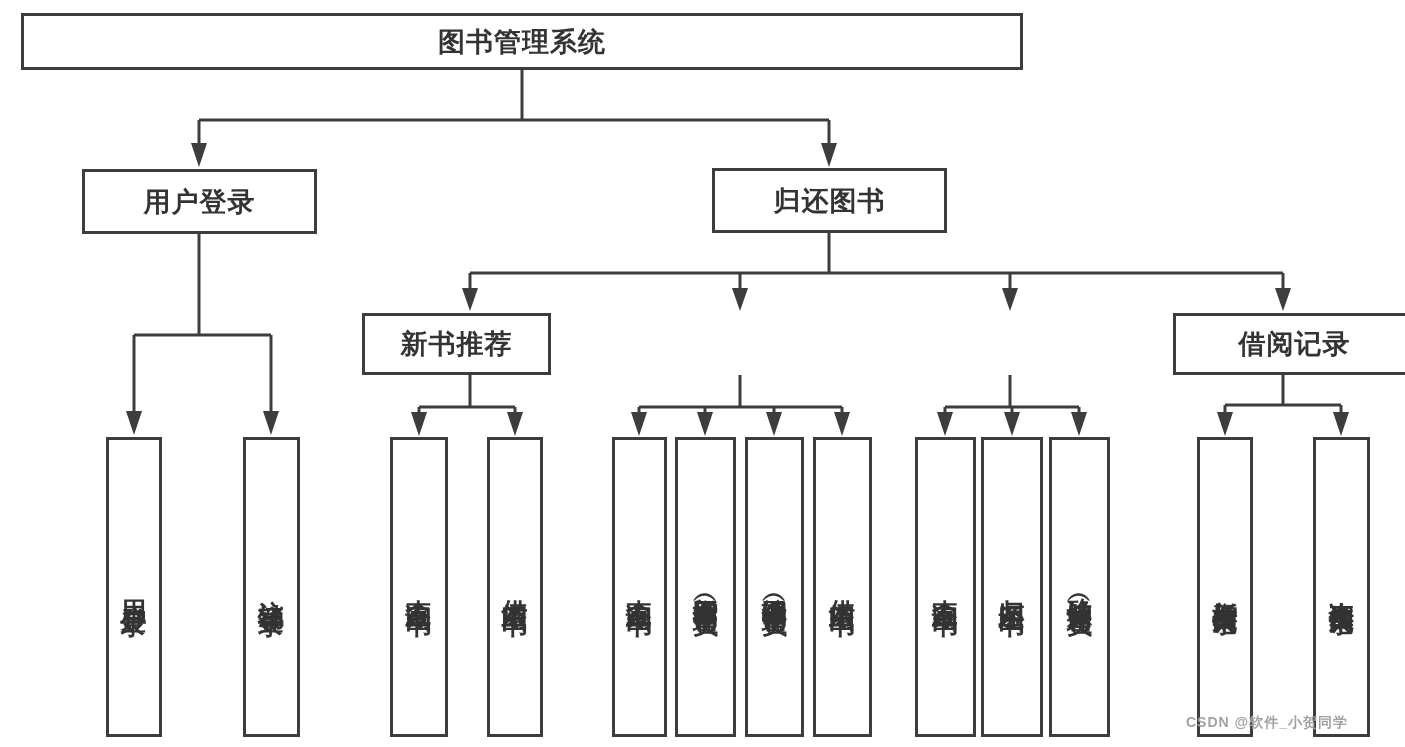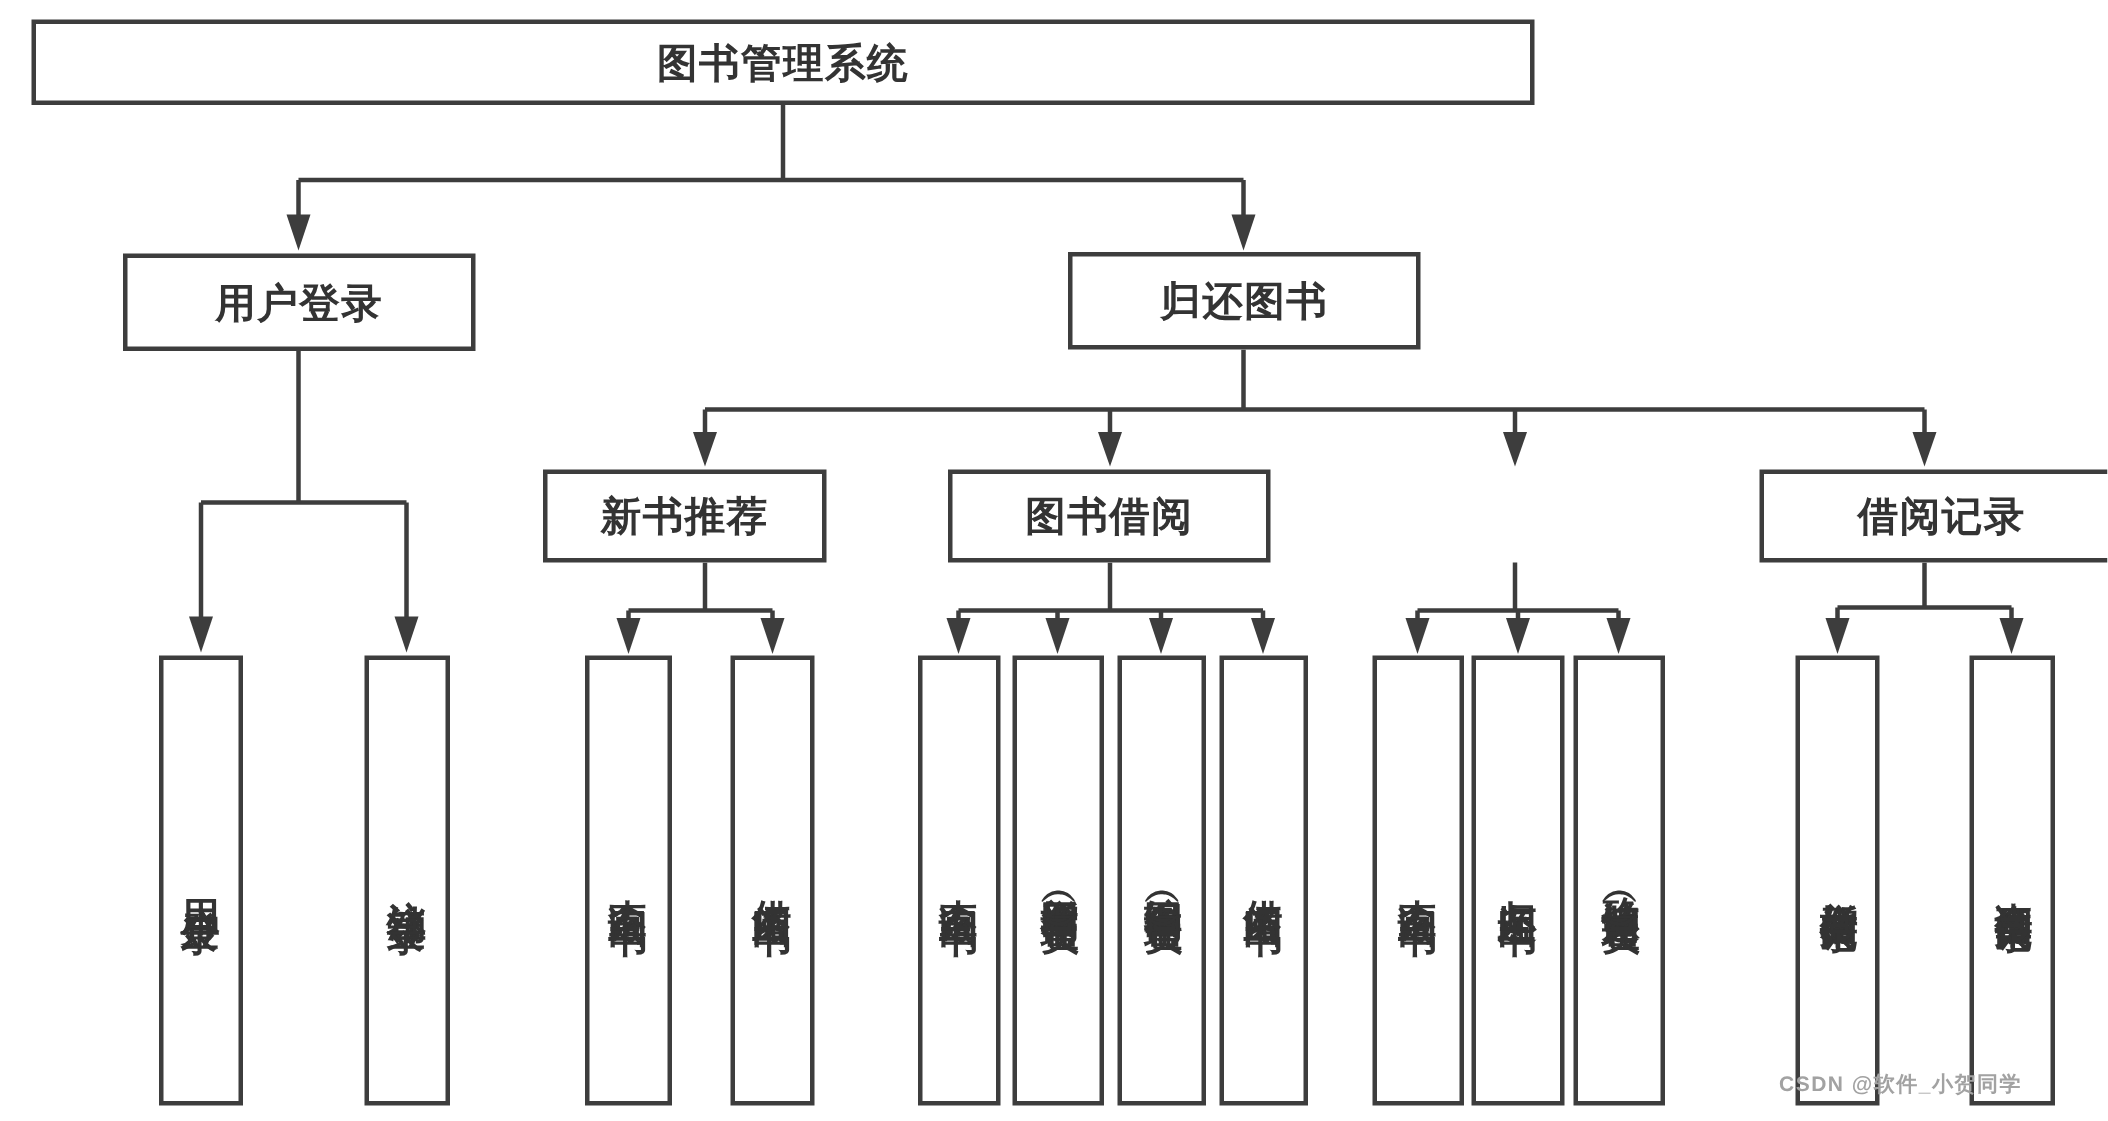--- a/index.html
+++ b/index.html
@@ -111,21 +111,20 @@
     <path class="wire" d="M1341,405 L1341,420"></path>
       <polygon class="head" points="1333,412 1349,412 1341,436"></polygon>
   </svg>
 
   <div class="node h-node" style="left:21px;top:13px;width:1002px;height:57px">图书管理系统</div>
 
   <div class="node h-node" style="left:82px;top:169px;width:235px;height:65px">用户登录</div>
   <div class="node h-node" style="left:712px;top:168px;width:235px;height:65px">归还图书</div>
 
   <div class="node h-node" style="left:362px;top:313px;width:189px;height:62px">新书推荐</div>
-  <div class="node h-node" style="left:632px;top:313px;width:215px;height:62px">图书借阅</div>
   <div class="node h-node" style="left:1173px;top:313px;width:243px;height:62px">借阅记录</div>
 
   <div class="node v-node" style="left:106px;top:437px;width:56px;height:300px">用户登录</div>
   <div class="node v-node" style="left:243px;top:437px;width:57px;height:300px">注销登录</div>
 
   <div class="node v-node" style="left:390px;top:437px;width:58px;height:300px">查询图书</div>
   <div class="node v-node" style="left:487px;top:437px;width:56px;height:300px">借阅图书</div>
 
   <div class="node v-node" style="left:612px;top:437px;width:55px;height:300px">查询图书</div>
   <div class="node v-node long" style="left:675px;top:437px;width:61px;height:300px">新增图书（管理员）</div>

